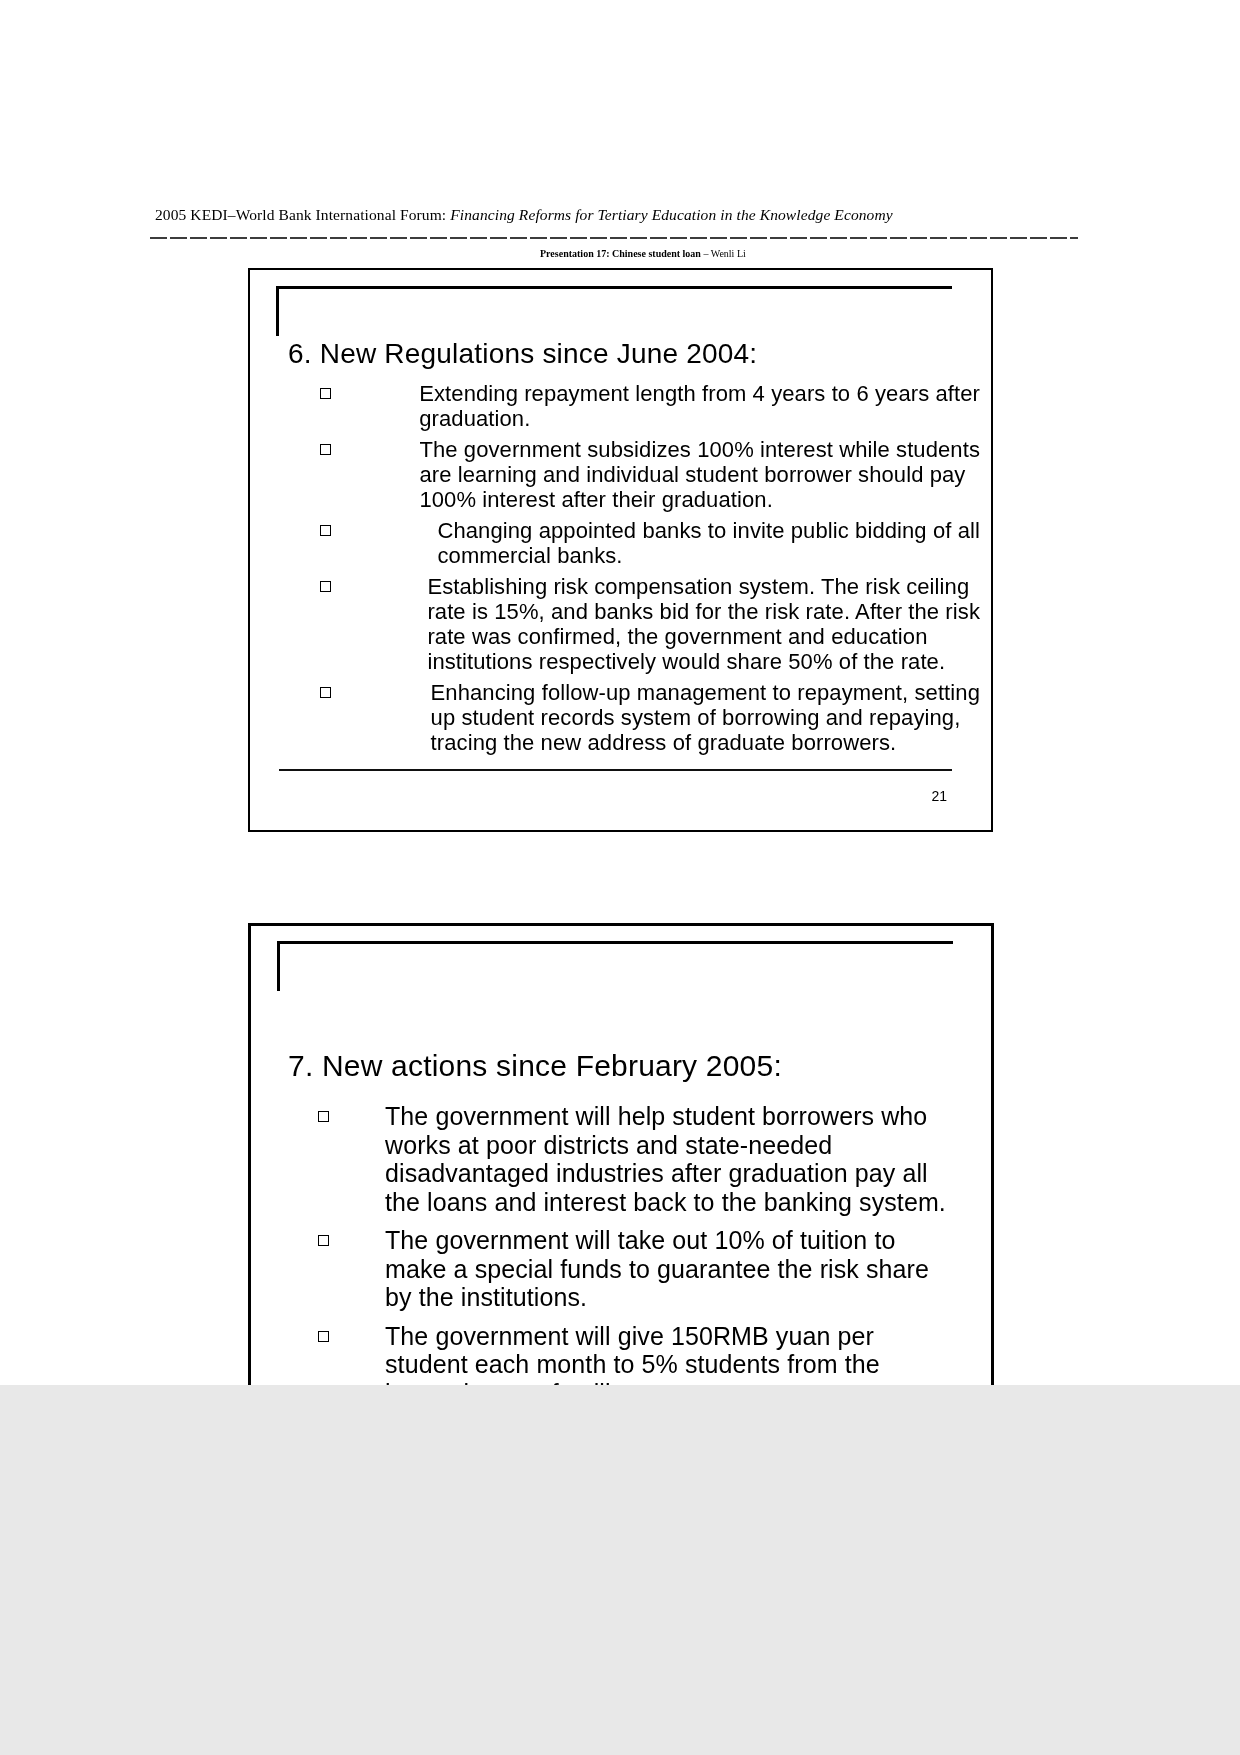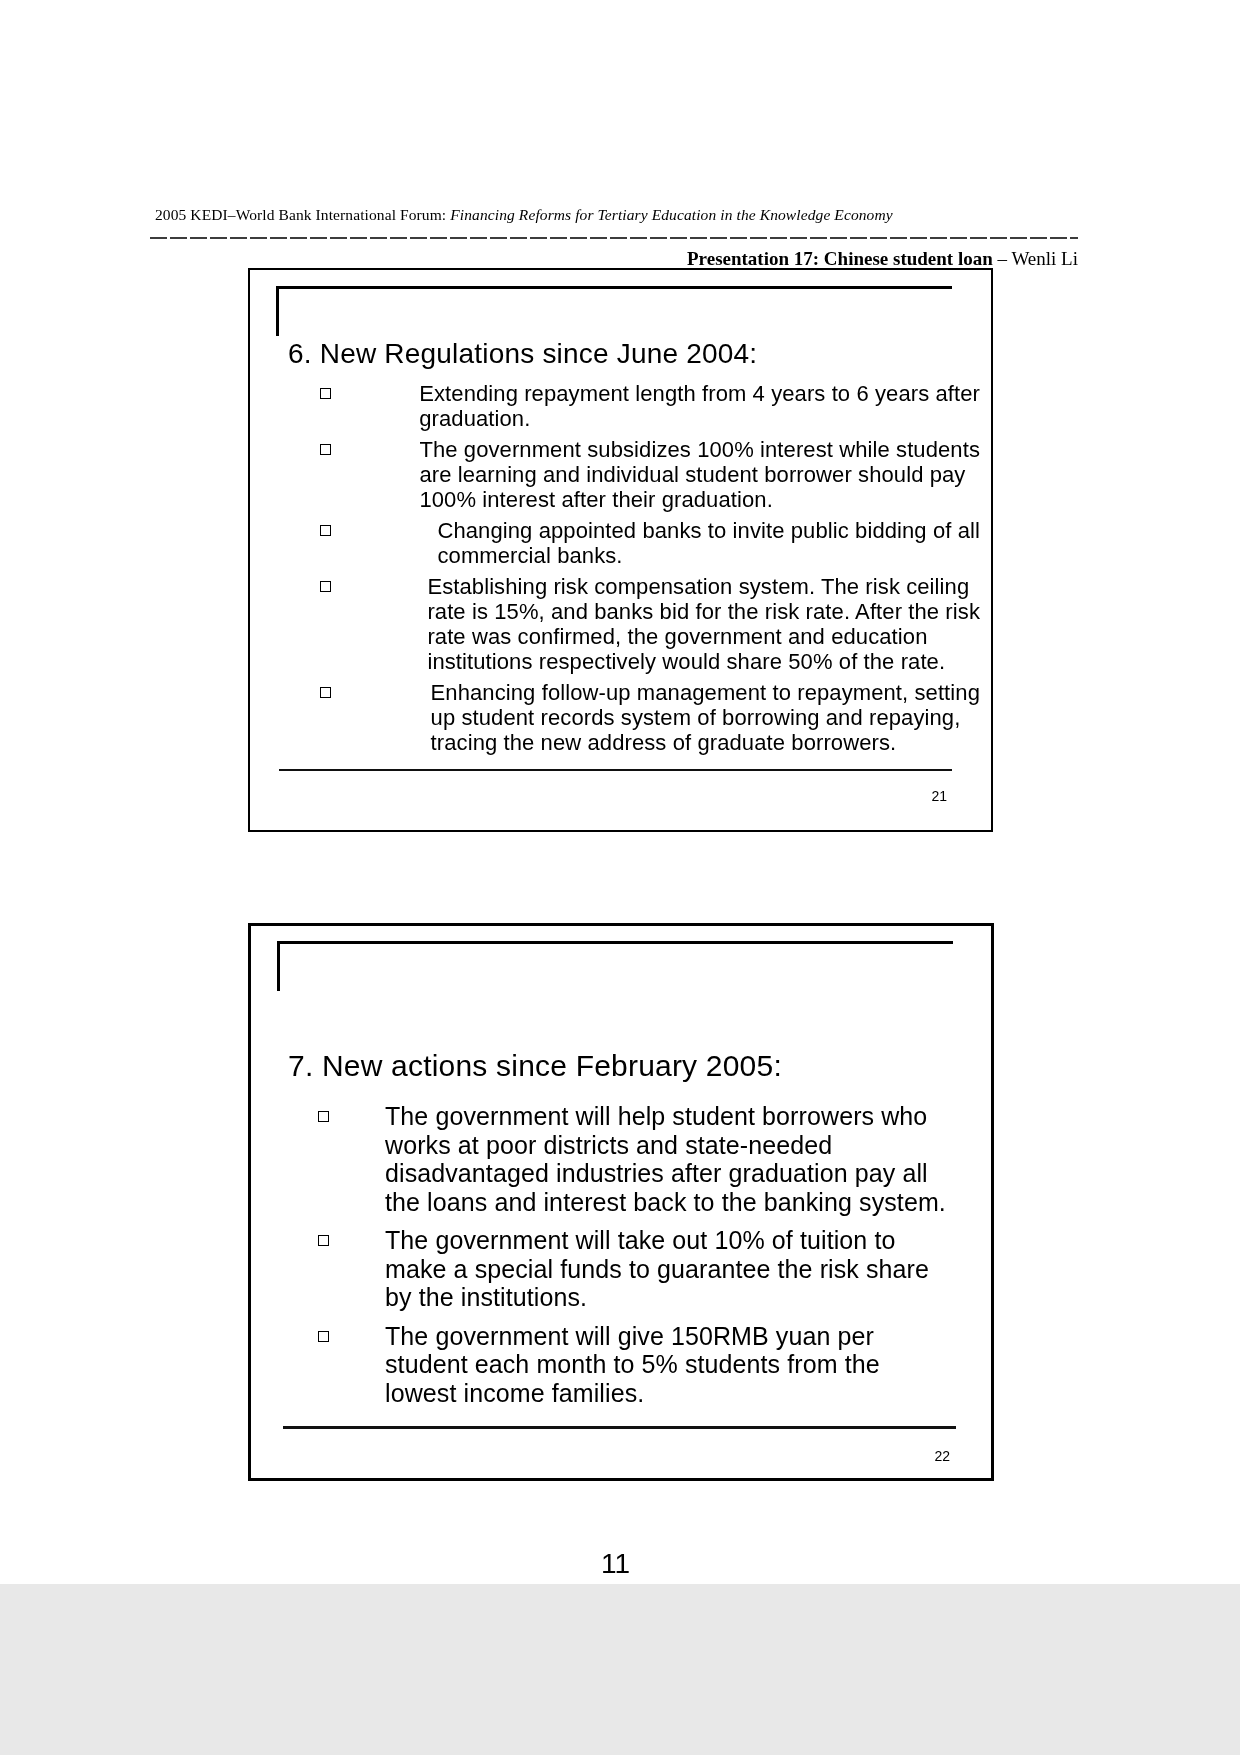--- a/index.html
+++ b/index.html
@@ -1,19 +1,19 @@
 <!DOCTYPE html>
 <html><head>
 <meta charset="utf-8">
 <style>
   html, body { margin: 0; padding: 0; background: #e8e8e8; }
   .page {
     position: relative;
     width: 1240px;
-    height: 1584px;
+    height: 1385px;
     background: #ffffff;
     font-family: "Liberation Serif", serif;
     color: #000;
     overflow: hidden;
     margin: 0 auto;
   }
 
   
   .hdr-forum {
     position: absolute;
@@ -26,22 +26,22 @@
   .hdr-rule {
     position: absolute;
     left: 150px; top: 237px;
     width: 928px; height: 2px;
     background: repeating-linear-gradient(90deg, #3c3c3c 0 17px, transparent 17px 20px);
   }
   .hdr-pres {
     position: absolute;
     left: 540px; top: 248px;
     width: 538px;
-    text-align: right;
-    font-size: 19px;
+    text-align: left;
+    font-size: 10px;
     white-space: nowrap;
   }
   .hdr-pres .b { font-weight: bold; }
 
   
   .slide {
     position: absolute;
     background: #fff;
     border: solid #000;
     box-sizing: border-box;

